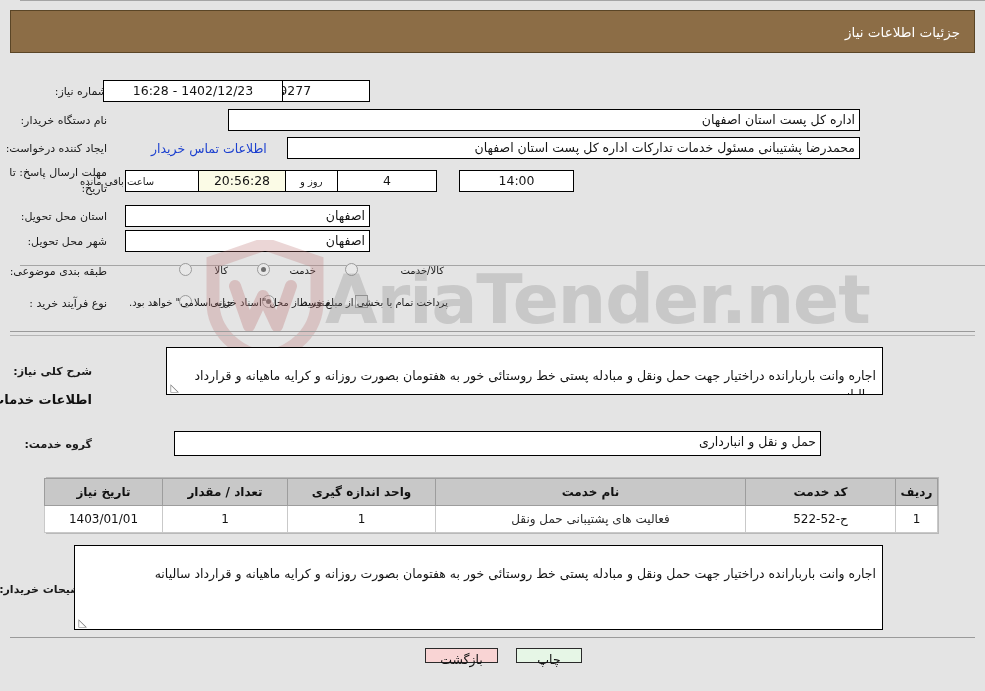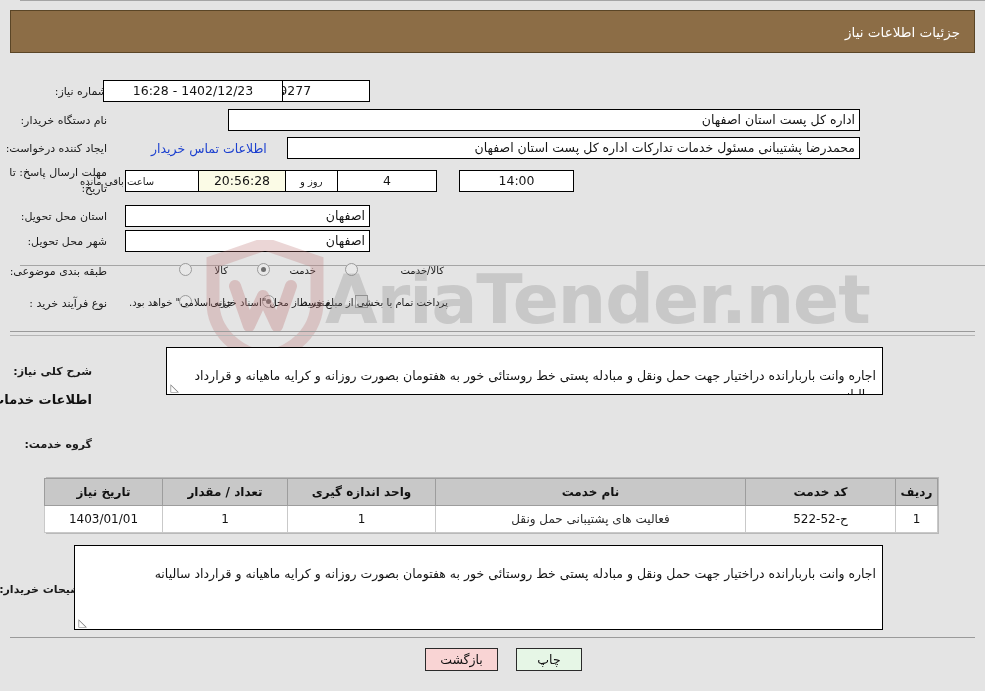--- a/index.html
+++ b/index.html
@@ -216,21 +216,21 @@
   table.grid td.svc { color: #2b2b2b; }
 
   
   .btn {
     position: absolute;
     border: 1px solid #2a2a2a;
     font-size: 12.5px;
     color: #111;
     text-align: center;
     line-height: 21px;
-    height: 23px;
+    height: 15px;
     cursor: pointer;
     z-index: 4;
     font-family: "DejaVu Sans", "Liberation Sans", sans-serif;
   }
   .btn.print  { background: #e6f6e6; }
   .btn.back   { background: #f9d4d4; }
 </style>
 </head>
 <body>
 
@@ -306,20 +306,21 @@
 
   <div class="lbl lbl-b" style="right:893px; top:364px;">شرح کلی نیاز:</div>
   <div class="ta" style="left:166px; top:347px; width:717px; height:48px;">
     <span>اجاره وانت باربارانده دراختیار جهت حمل ونقل و مبادله پستی خط روستائی خور به هفتومان بصورت روزانه و کرایه ماهیانه و قرارداد سالیانه</span>
     <span class="grip">◺</span>
   </div>
 
   <div class="sect" style="right:893px; top:392px;">اطلاعات خدمات مورد نیاز</div>
 
   <div class="lbl lbl-b" style="right:893px; top:437px;">گروه خدمت:</div>
+  <div class="inputbox rt" style="left:174px; top:431px; width:647px; height:25px;">حمل و نقل و انبارداری</div>
 
   <div id="tableWrap">
     <table class="grid">
       <colgroup>
         <col style="width:42px">
         <col style="width:150px">
         <col style="width:310px">
         <col style="width:148px">
         <col style="width:125px">
         <col style="width:118px">

